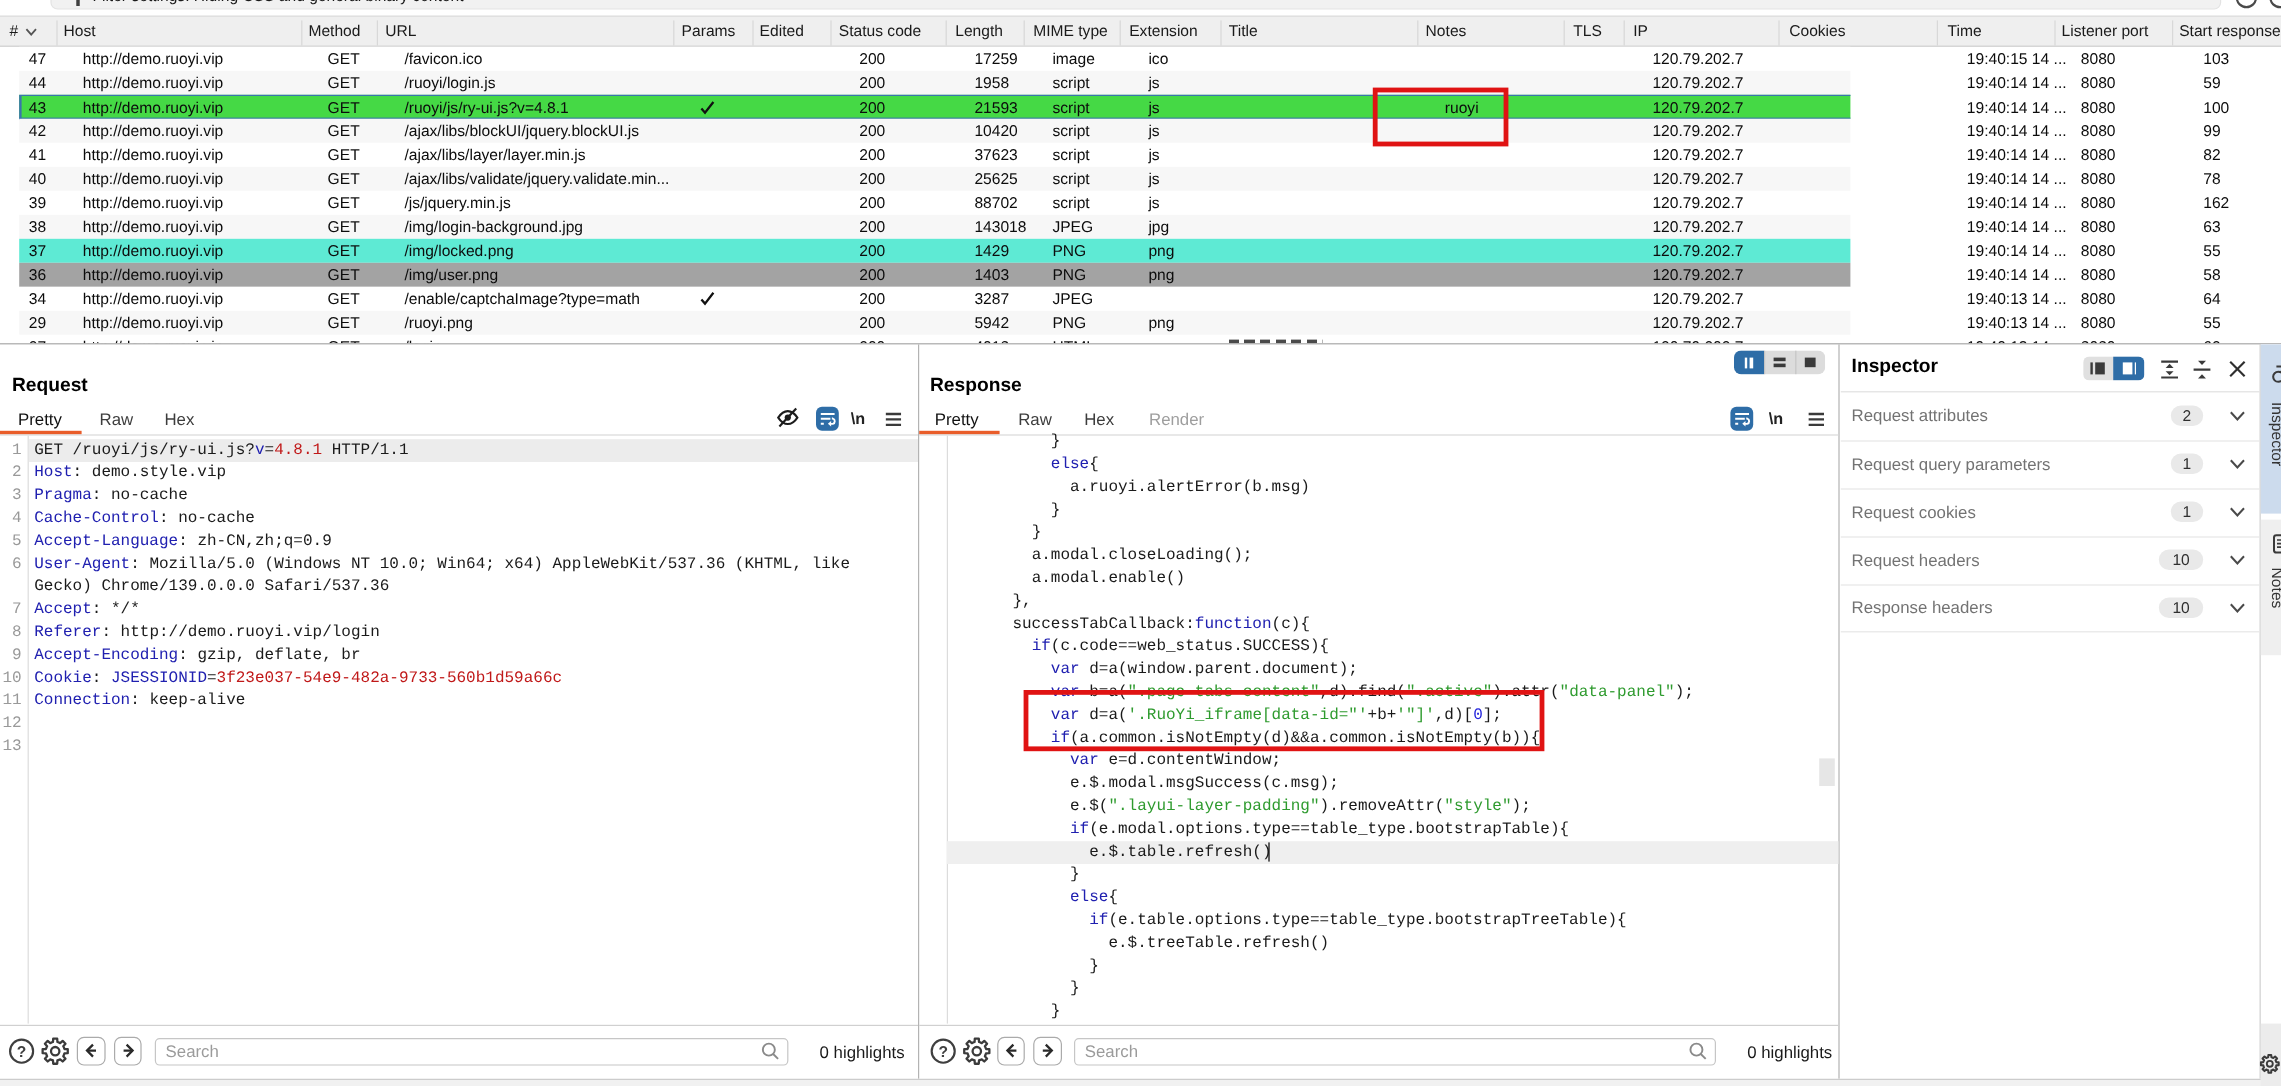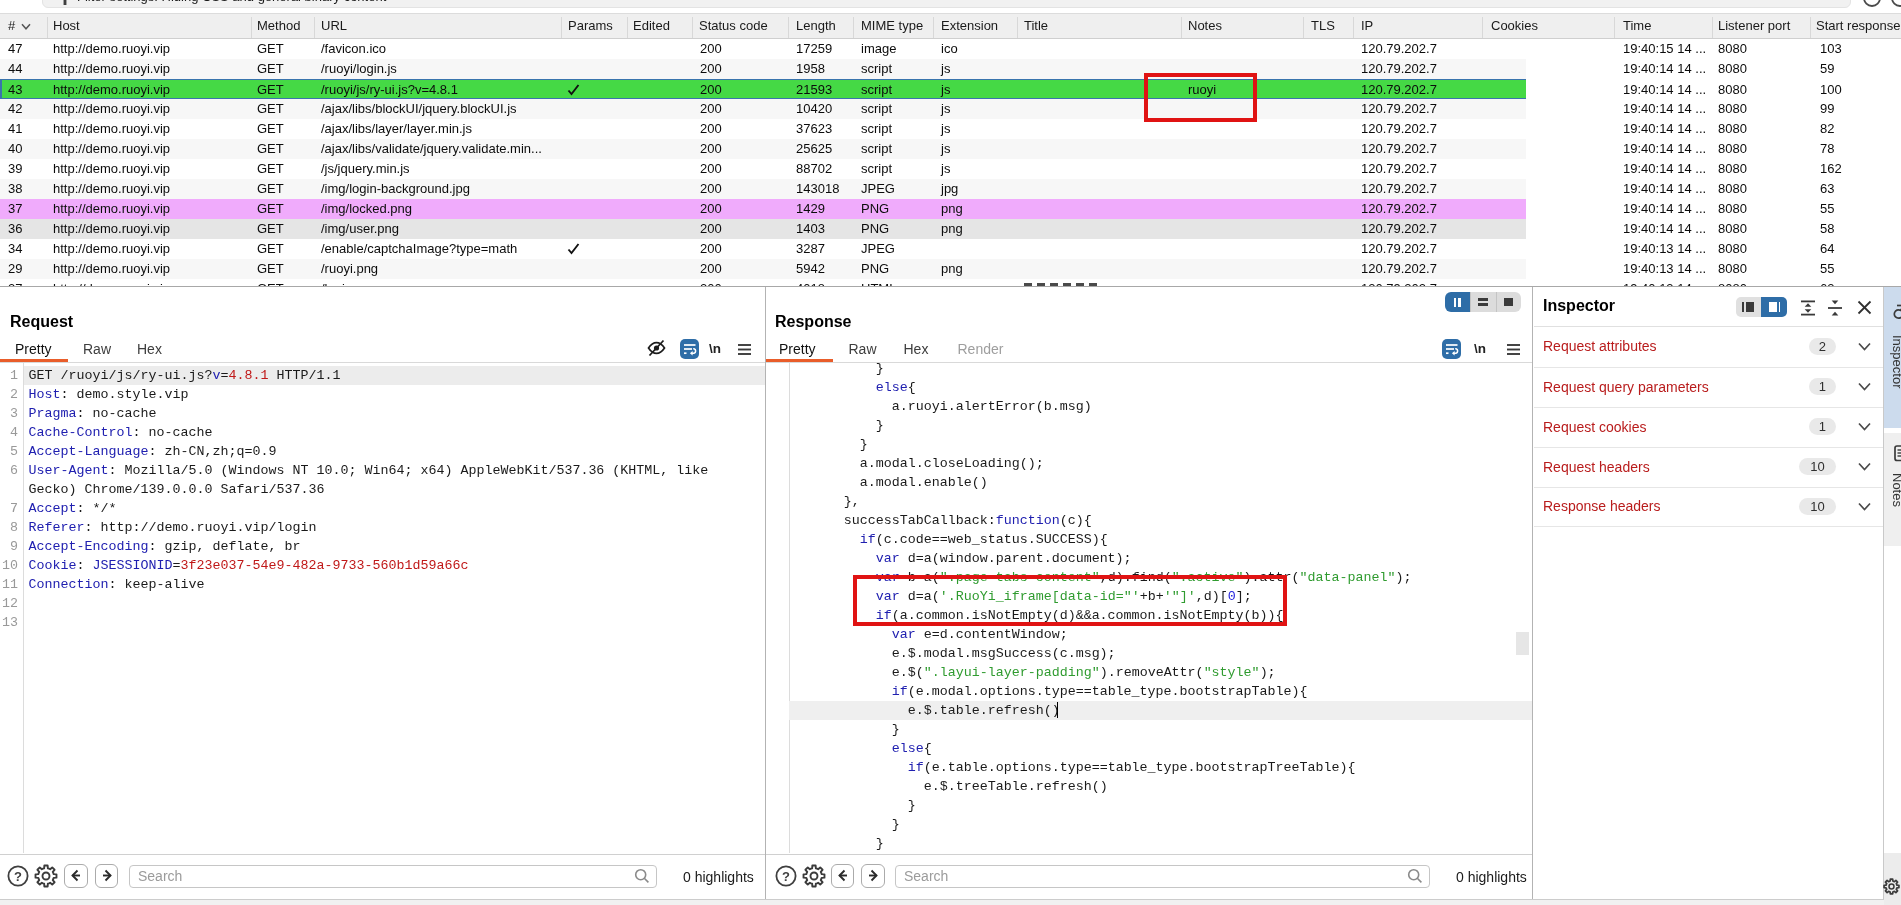--- a/index.html
+++ b/index.html
@@ -1,34 +1,34 @@
 <!DOCTYPE html>
 <html><head><meta charset="utf-8"><style>
 *{margin:0;padding:0;box-sizing:border-box}
 html,body{width:1901px;height:905px;background:#fff;overflow:hidden}
 body{position:relative;font-family:"Liberation Sans",sans-serif}
 .abs{position:absolute}
 .hsep{position:absolute;top:17px;height:21px;width:1px;background:#d8d8d8}
 .hl{position:absolute;top:13px;height:26px;line-height:26px;font-size:13px;color:#1a1a1a;white-space:nowrap}
-.row{position:absolute;left:0;width:1526px;height:20px}
+.row{position:absolute;left:16px;width:1526px;height:20px}
 .ch{position:absolute;top:0;height:20px;line-height:20px;font-size:13px;color:#0c0c0c;white-space:nowrap}
 .panel-t{position:absolute;font-size:16px;font-weight:bold;color:#000;white-space:nowrap}
 .tab{position:absolute;font-size:14px;color:#3d3d3d;white-space:nowrap}
 .uline{position:absolute;height:3px;background:#e95d2a}
 .vline{position:absolute;width:1px;background:#b3b3b3}
 .hline{position:absolute;height:1px;background:#d9d9d9}
 .mono{position:absolute;font-family:"Liberation Mono",monospace;font-size:13.33px;line-height:19px;white-space:pre;color:#1a1a1a}
 .gut{position:absolute;font-family:"Liberation Mono",monospace;font-size:13.33px;line-height:19px;color:#999;text-align:right;white-space:pre}
 .k{color:#2020b0}
 .r{color:#c01818}
 .s{color:#2f9b2f}
 .n{color:#2323dd}
 .redbox{position:absolute;border:4.5px solid #e01313}
 .badge{position:absolute;height:17px;border-radius:8.5px;background:#e9e9e9;color:#2f2f2f;font-size:13px;text-align:center;line-height:17px}
-.ilbl{position:absolute;left:1543px;font-size:14px;color:#b91c1c;white-space:nowrap}
+.ilbl{position:absolute;left:1543px;font-size:14px;color:#737373;white-space:nowrap}
 .srchbox{position:absolute;height:23px;border:1px solid #c6c6c6;border-radius:4px;background:#fff}
 .srchtxt{position:absolute;font-size:14px;color:#9b9b9b}
 .hlts{position:absolute;font-size:14px;color:#1a1a1a;white-space:nowrap}
 .vtxt{position:absolute;writing-mode:vertical-rl;font-size:13px;color:#333;white-space:nowrap}
 </style></head>
 <body>
 <div class="abs" style="left:42px;top:-14px;width:1809px;height:21.5px;background:#f1f1f1;border:1px solid #e3e3e3;border-radius:6px;overflow:hidden">
   <div class="abs" style="left:16px;top:4px;width:12px;height:14px;background:#3f3f3f;clip-path:polygon(0 0,100% 0,62% 50%,62% 100%,38% 100%,38% 50%)"></div>
   <div class="abs" style="left:34px;top:2px;font-size:13px;color:#1a1a1a;white-space:nowrap">Filter settings: Hiding CSS and general binary content</div>
 </div>
@@ -185,35 +185,35 @@
 <span class="ch" style="left:321px">/img/login-background.jpg</span>
 <span class="ch" style="left:700px">200</span>
 <span class="ch" style="left:796px">143018</span>
 <span class="ch" style="left:861px">JPEG</span>
 <span class="ch" style="left:941px">jpg</span>
 <span class="ch" style="left:1361px">120.79.202.7</span>
 <span class="ch" style="left:1623px">19:40:14 14 ...</span>
 <span class="ch" style="left:1718px">8080</span>
 <span class="ch" style="left:1820px">63</span>
 </div>
-<div class="row" style="top:198.5px;height:20px;background:#f0abfc">
+<div class="row" style="top:198.5px;height:20px;background:#5eead4">
 <span class="ch" style="left:8px">37</span>
 <span class="ch" style="left:53px">http://demo.ruoyi.vip</span>
 <span class="ch" style="left:257px">GET</span>
 <span class="ch" style="left:321px">/img/locked.png</span>
 <span class="ch" style="left:700px">200</span>
 <span class="ch" style="left:796px">1429</span>
 <span class="ch" style="left:861px">PNG</span>
 <span class="ch" style="left:941px">png</span>
 <span class="ch" style="left:1361px">120.79.202.7</span>
 <span class="ch" style="left:1623px">19:40:14 14 ...</span>
 <span class="ch" style="left:1718px">8080</span>
 <span class="ch" style="left:1820px">55</span>
 </div>
-<div class="row" style="top:218.5px;height:20px;background:#e5e5e5">
+<div class="row" style="top:218.5px;height:20px;background:#a3a3a3">
 <span class="ch" style="left:8px">36</span>
 <span class="ch" style="left:53px">http://demo.ruoyi.vip</span>
 <span class="ch" style="left:257px">GET</span>
 <span class="ch" style="left:321px">/img/user.png</span>
 <span class="ch" style="left:700px">200</span>
 <span class="ch" style="left:796px">1403</span>
 <span class="ch" style="left:861px">PNG</span>
 <span class="ch" style="left:941px">png</span>
 <span class="ch" style="left:1361px">120.79.202.7</span>
 <span class="ch" style="left:1623px">19:40:14 14 ...</span>

